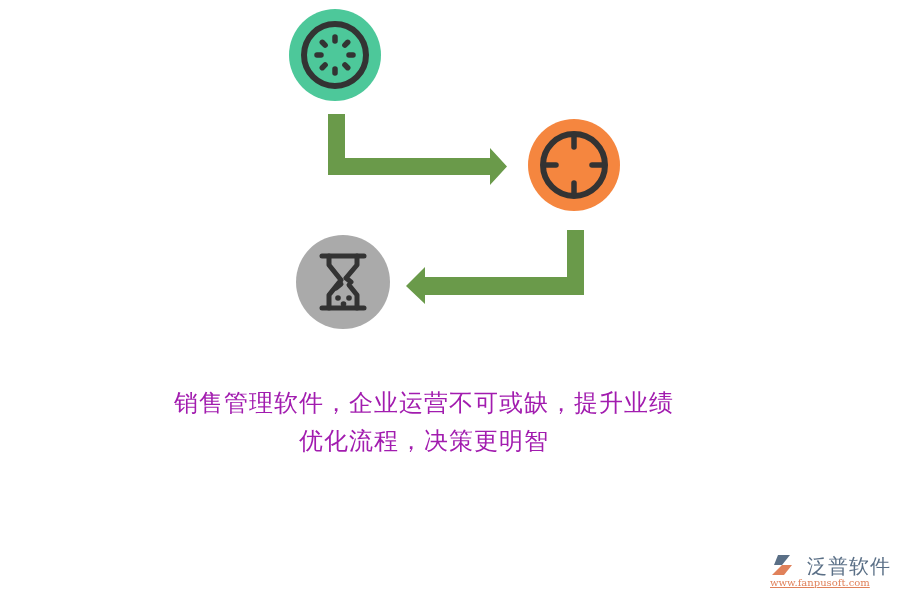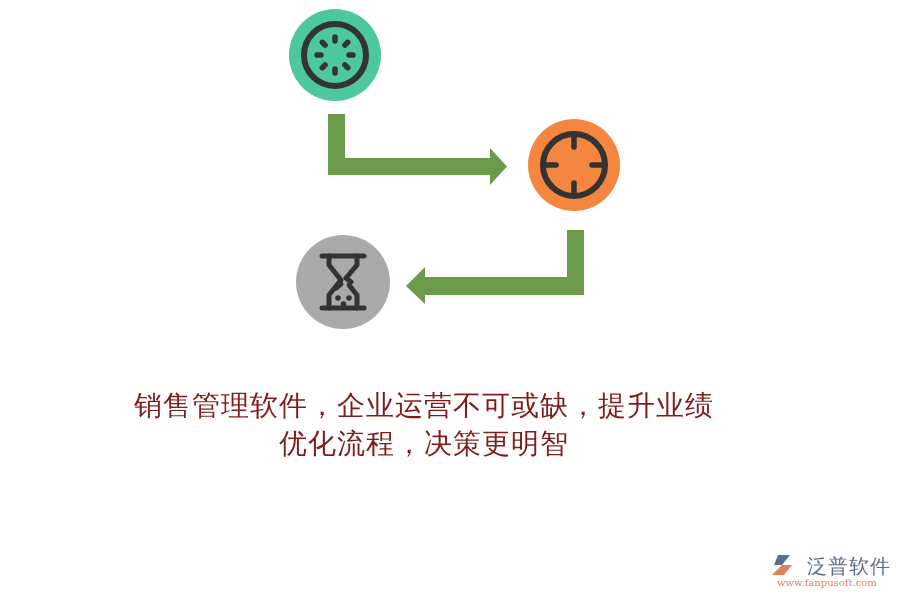--- a/index.html
+++ b/index.html
@@ -1,23 +1,23 @@
 <!DOCTYPE html>
 <html><head>
 <meta charset="utf-8">
 <style>
   html, body { margin:0; padding:0; background:#ffffff; }
   body { width:900px; height:600px; position:relative; overflow:hidden; font-family:"DejaVu Sans", sans-serif; }
   .node { position:absolute; border-radius:50%; }
   .node svg { position:absolute; left:0; top:0; }
   .arrows { position:absolute; left:0; top:0; }
-  .caption { position:absolute; left:0; width:848px; text-align:center; color:#7f1d1d; font-family:"DejaVu Serif", serif; font-size:28px; letter-spacing:1px; }
+  .caption { position:absolute; left:0; width:848px; text-align:center; color:#a21caf; font-family:"DejaVu Serif", serif; font-size:24px; letter-spacing:1px; }
   .logo { position:absolute; left:770px; top:553px; width:130px; height:40px; }
   .logo-name { position:absolute; left:37px; top:0; font-size:20px; color:#5a6f86; font-family:"DejaVu Sans", sans-serif; letter-spacing:1px; }
-  .logo-url { position:absolute; left:7px; top:24px; font-size:10px; color:#e0815a; font-family:"DejaVu Serif", serif; }
+  .logo-url { position:absolute; left:0; top:24px; font-size:10px; color:#e0815a; font-family:"DejaVu Serif", serif;text-decoration:underline; }
 </style>
 </head>
 <body>
 
 <svg class="arrows" width="900" height="600" viewBox="0 0 900 600">
   <path d="M328 114 L345 114 L345 158 L490 158 L490 148 L507 166.5 L490 185 L490 175 L328 175 Z" fill="#6a9a4a"></path>
   <path d="M567 230 L584 230 L584 295 L425 295 L425 304 L406 286 L425 267 L425 277 L567 277 Z" fill="#6a9a4a"></path>
 </svg>
 
 <div class="node" style="left:289px; top:9px; width:92px; height:92px; background:#4dc89a;">

